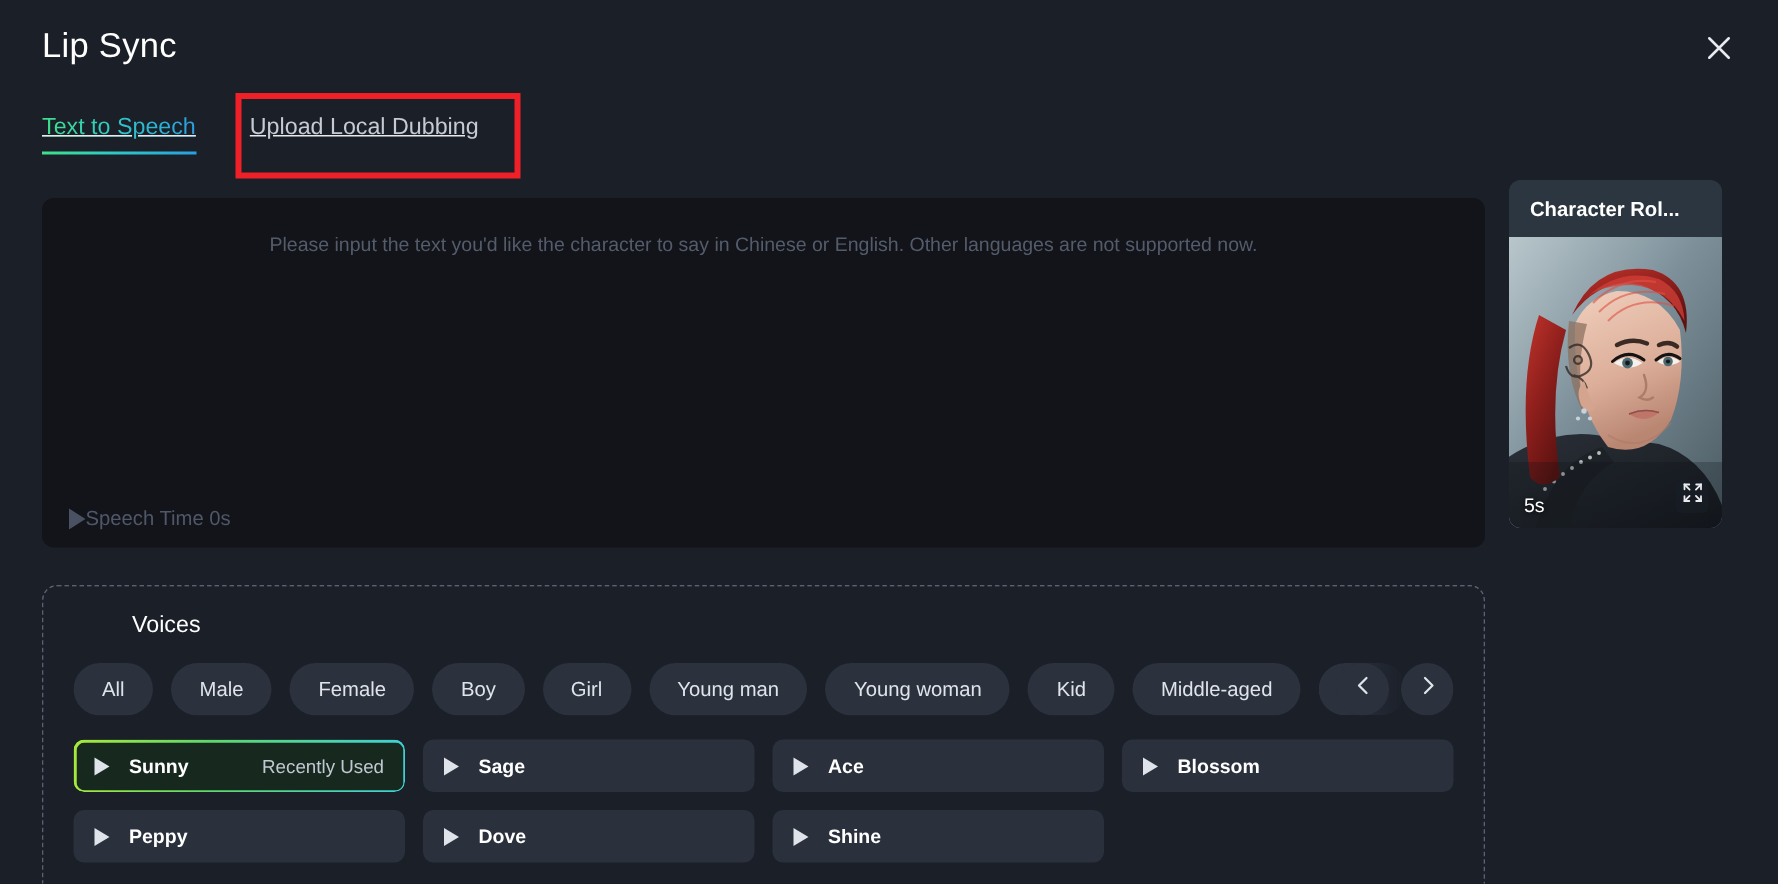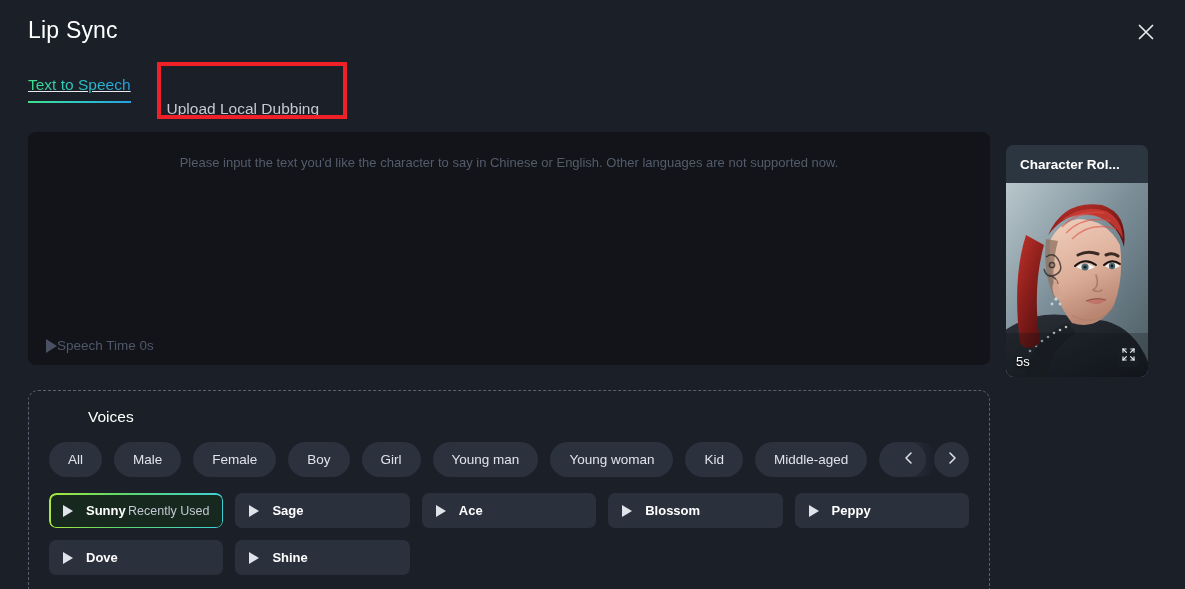--- a/index.html
+++ b/index.html
@@ -67,21 +67,20 @@
   .tab-active::after {
     content: "";
     position: absolute;
     left: 0; right: 0; bottom: 0;
     height: 2px;
     background: linear-gradient(90deg, #3fe08a 0%, #2fc9c4 45%, #2a9fe0 100%);
   }
   .tab-inactive {
     color: #c6cad2;
     margin-left: 36px;
-    margin-top: 24px;
   }
 
   
   .annot-rect {
     position: absolute;
     left: 157px;
     top: 62px;
     width: 190px;
     height: 57px;
     border: 4px solid #ef2028;
@@ -135,21 +134,21 @@
   }
   .speech-time-label {
     font-size: 13.5px;
     color: #4f5768;
   }
 
   
   .char-card {
     position: absolute;
     left: 1006px;
-    top: 145px;
+    top: 120px;
     width: 142px;
     height: 232px;
     border-radius: 8px;
     overflow: hidden;
     background: #2b3640;
     cursor: pointer;
   }
   .char-card-header {
     height: 38px;
     background: #2b3640;
@@ -247,21 +246,21 @@
     background: #2b313d;
     display: flex;
     align-items: center;
     justify-content: center;
     cursor: pointer;
   }
 
   .voice-grid {
     margin-top: 16px;
     display: grid;
-    grid-template-columns: repeat(5, 1fr);
+    grid-template-columns: repeat(4, 1fr);
     gap: 12px 12px;
   }
   .voice-card {
     position: relative;
     height: 35px;
     background: #2a303c;
     border-radius: 7px;
     display: flex;
     align-items: center;
     padding: 0 14px;

